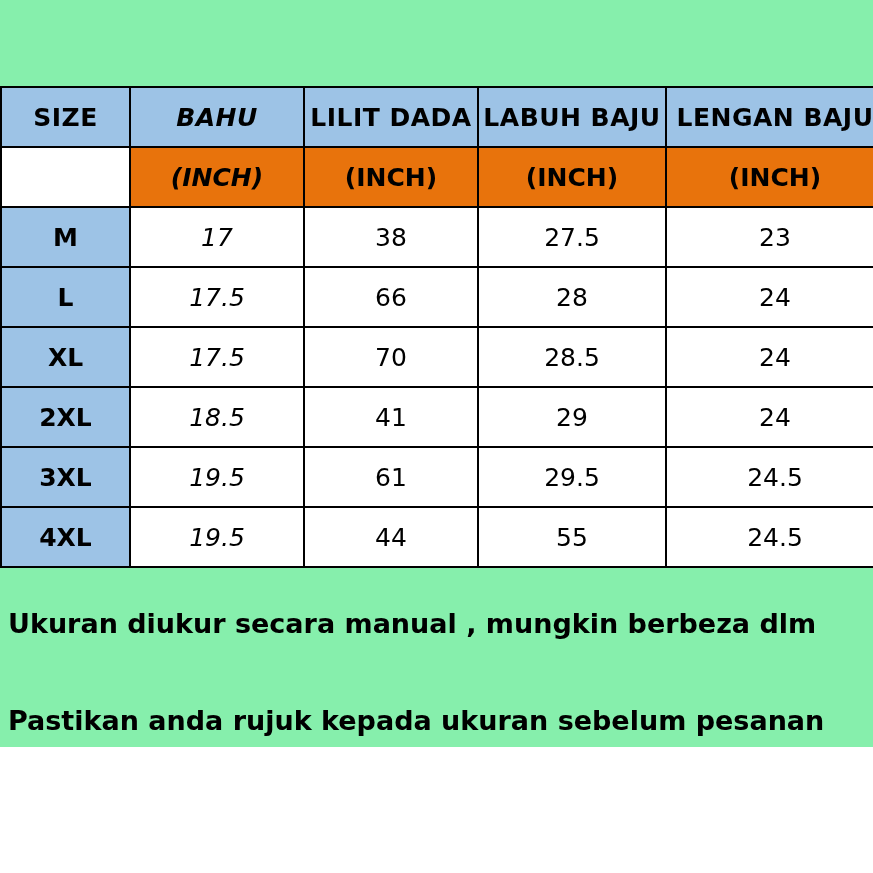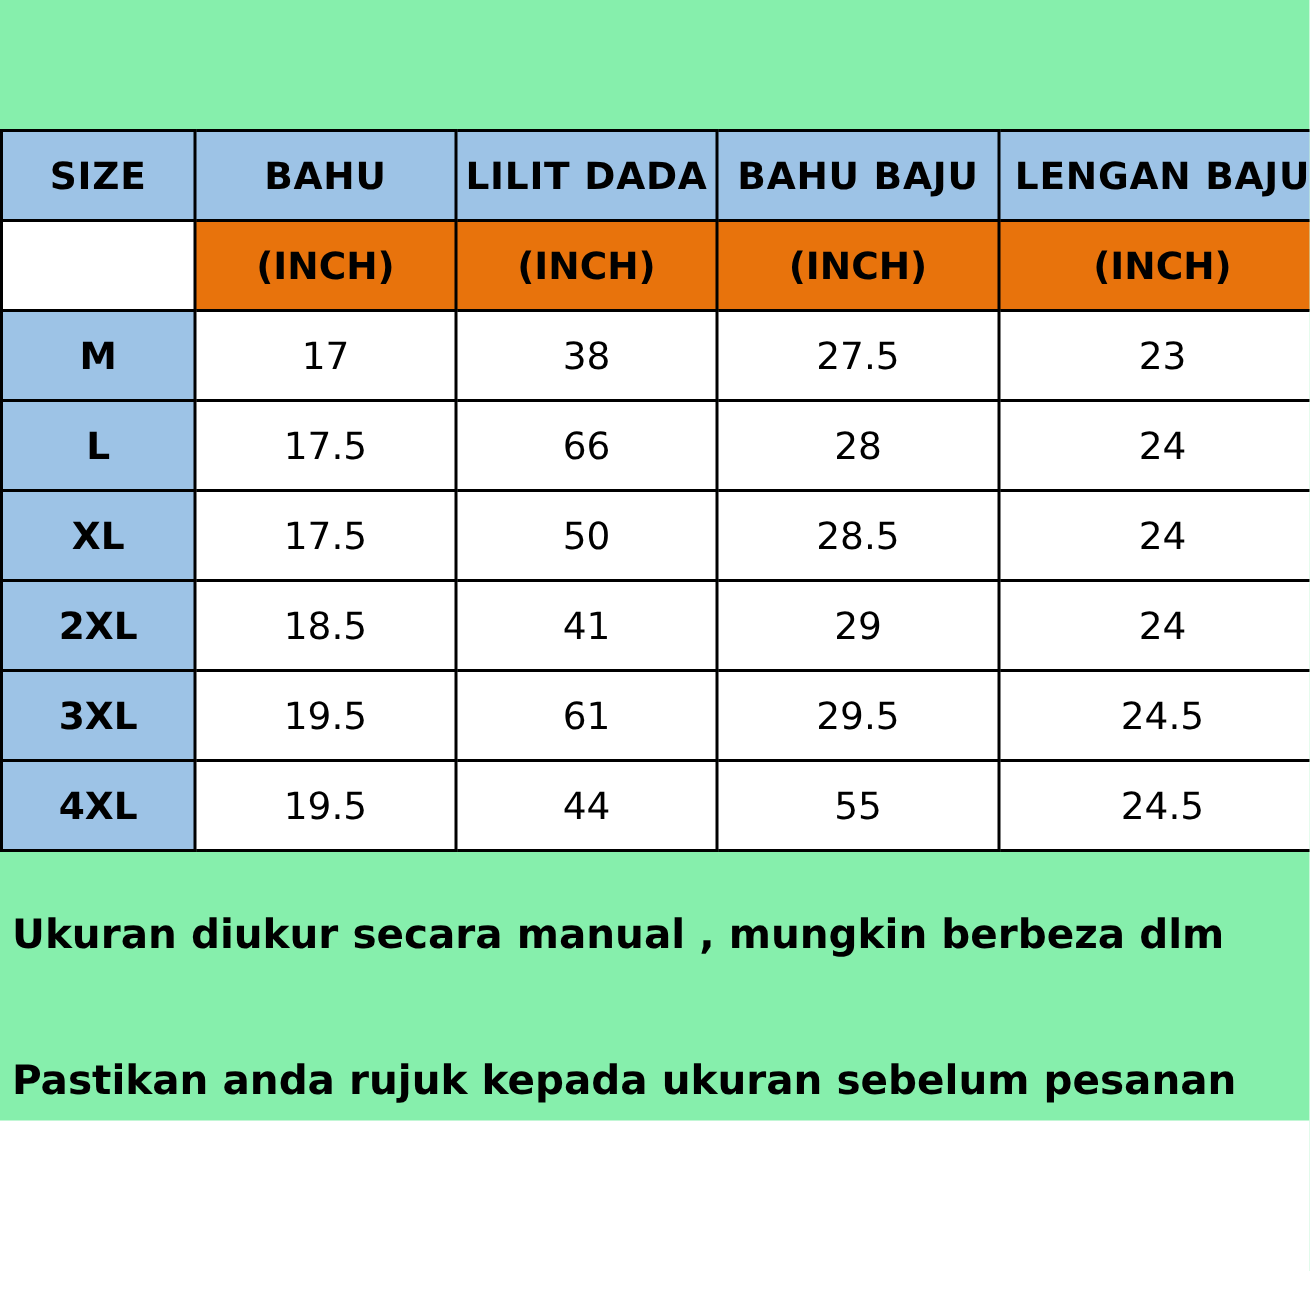--- a/index.html
+++ b/index.html
@@ -42,21 +42,21 @@
   }
   table.size-table td {
     border: 2px solid #000000;
     text-align: center;
     vertical-align: middle;
     font-size: 25px;
     height: 58px;
     padding: 0;
   }
   td.col-size { width: 127px; }
-  td.col-1 { width: 172px; }
+  td.col-1 { width: 172px; font-style: italic; }
   td.col-2 { width: 172px; }
   td.col-3 { width: 186px; }
   td.col-4 { width: 216px; }
 
   .hdr-blue {
     background: #9dc3e6;
     font-weight: bold;
     letter-spacing: 0.5px;
   }
   .hdr-orange {
@@ -107,21 +107,21 @@
     <path d="M255 95 Q215 78 190 100 Q168 124 200 148 Q240 170 240 200 Q240 232 195 232 Q168 232 150 218" fill="none" stroke="#e9dcc0" stroke-width="22"></path>
     <path d="M120 175 L120 265 M95 265 L150 265" fill="none" stroke="#f0e6d2" stroke-width="14"></path>
   </svg>
 
   <table class="size-table">
     <tbody>
       <tr>
         <td class="col-size hdr-blue">SIZE</td>
         <td class="col-1 hdr-blue">BAHU</td>
         <td class="col-2 hdr-blue">LILIT DADA</td>
-        <td class="col-3 hdr-blue">BAHU BAJU</td>
+        <td class="col-3 hdr-blue">LABUH BAJU</td>
         <td class="col-4 hdr-blue">LENGAN BAJU</td>
       </tr>
       <tr>
         <td class="col-size cell-empty"></td>
         <td class="col-1 hdr-orange">(INCH)</td>
         <td class="col-2 hdr-orange">(INCH)</td>
         <td class="col-3 hdr-orange">(INCH)</td>
         <td class="col-4 hdr-orange">(INCH)</td>
       </tr>
 
@@ -135,21 +135,21 @@
       <tr>
         <td class="col-size cell-blue">L</td>
         <td class="col-1 cell-white">17.5</td>
         <td class="col-2 cell-white">66</td>
         <td class="col-3 cell-white">28</td>
         <td class="col-4 cell-white">24</td>
       </tr>
       <tr>
         <td class="col-size cell-blue">XL</td>
         <td class="col-1 cell-white">17.5</td>
-        <td class="col-2 cell-white">50</td>
+        <td class="col-2 cell-white">70</td>
         <td class="col-3 cell-white">28.5</td>
         <td class="col-4 cell-white">24</td>
       </tr>
       <tr>
         <td class="col-size cell-blue">2XL</td>
         <td class="col-1 cell-white">18.5</td>
         <td class="col-2 cell-white">41</td>
         <td class="col-3 cell-white">29</td>
         <td class="col-4 cell-white">24</td>
       </tr>

